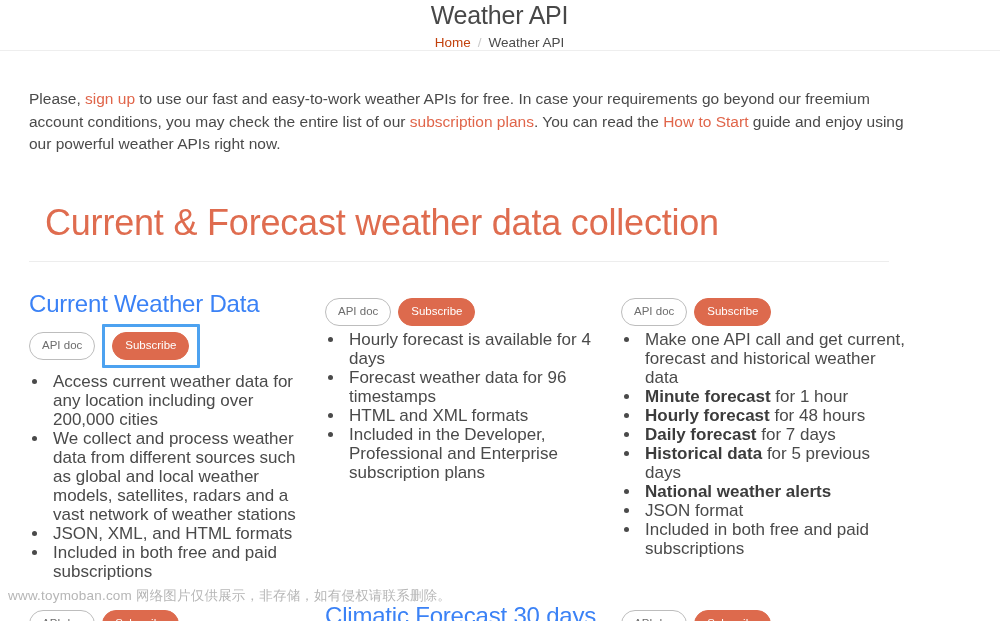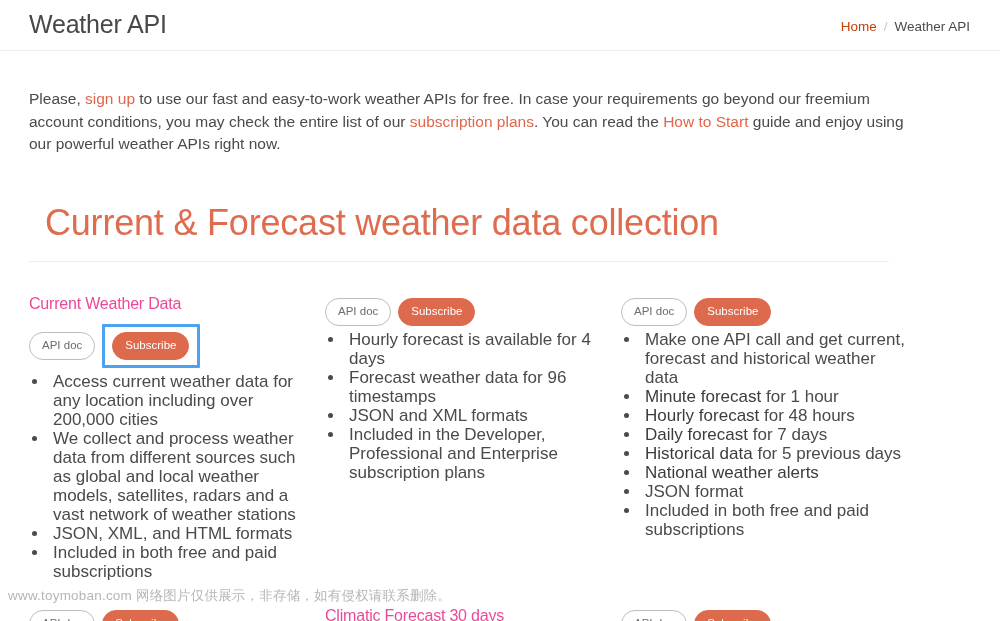--- a/index.html
+++ b/index.html
@@ -18,20 +18,21 @@
 
   
   .page-header {
     height: 51px;
     box-sizing: border-box;
     border-bottom: 1px solid #eeeeee;
     display: flex;
     align-items: center;
     justify-content: space-between;
     padding: 0 30px 0 29px;
+    flex-direction: column;
   }
   .page-title {
     font-size: 25px;
     font-weight: 400;
     color: #484848;
     letter-spacing: -0.2px;
     line-height: 30px;
     margin: 0;
     padding-bottom: 2px;
   }
@@ -96,23 +97,23 @@
   .card-grid.second-row {
     padding-top: 22px;
   }
   .card {
     width: 296px;
     flex: 0 0 296px;
     box-sizing: border-box;
     padding-right: 8px;
   }
   .card-title {
-    font-size: 16px;
+    font-size: 24px;
     font-weight: 400;
-    color: #ec4899;
+    color: #3b82f6;
     margin: 0;
     line-height: 26px;
     letter-spacing: -0.2px;
   }
   .card-buttons {
     display: flex;
     align-items: center;
     gap: 7px;
     margin-top: 7px;
     position: relative;
@@ -153,21 +154,21 @@
     padding-left: 20px;
     font-size: 17px;
     line-height: 19px;
     color: #4a4a4a;
   }
   .card-list li {
     margin-bottom: 0px;
     padding-left: 4px;
   }
   .card-list li b {
-    font-weight: 400;
+    font-weight: 700;
     color: #3c3c3c;
   }
 
   
   .watermark {
     position: absolute;
     left: 0;
     bottom: 16px;
     width: 100%;
     font-size: 13.5px;
@@ -216,21 +217,21 @@
           </ul>
         </div>
         <div class="card">
           <div class="card-buttons">
             <button class="btn btn-doc">API doc</button>
             <button class="btn btn-subscribe">Subscribe</button>
           </div>
           <ul class="card-list">
             <li><span>Hourly forecast is available for 4 days</span></li>
             <li><span>Forecast weather data for 96 timestamps</span></li>
-            <li><span>JSON and XML formats</span></li>
+            <li><span>HTML and XML formats</span></li>
             <li><span>Included in the Developer, Professional and Enterprise subscription plans</span></li>
           </ul>
         </div>
         <div class="card">
           <div class="card-buttons">
             <button class="btn btn-doc">API doc</button>
             <button class="btn btn-subscribe">Subscribe</button>
           </div>
           <ul class="card-list">
             <li><span>Make one API call and get current, forecast and historical weather data</span></li>

